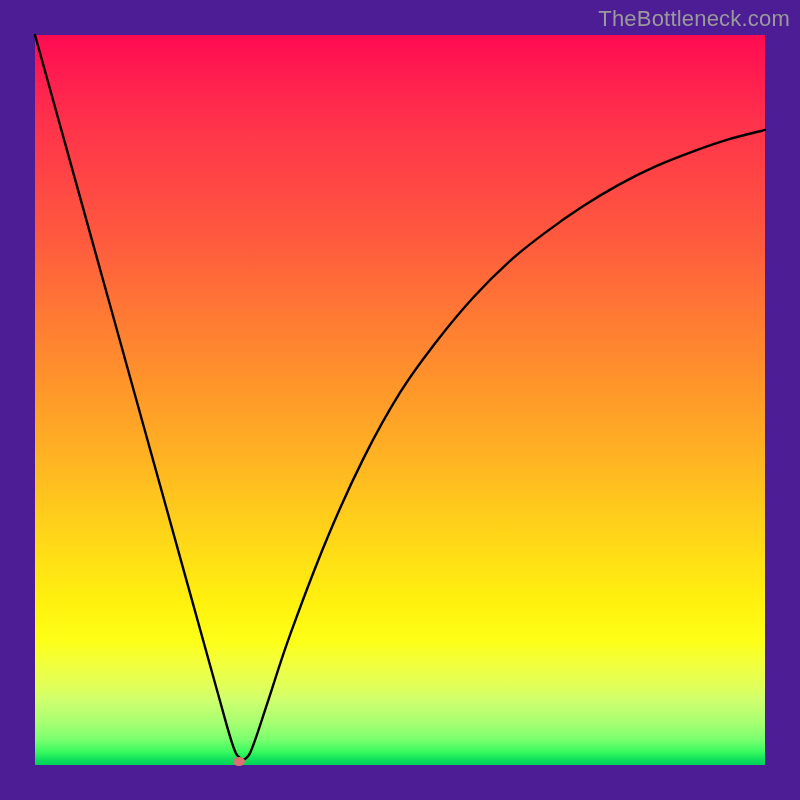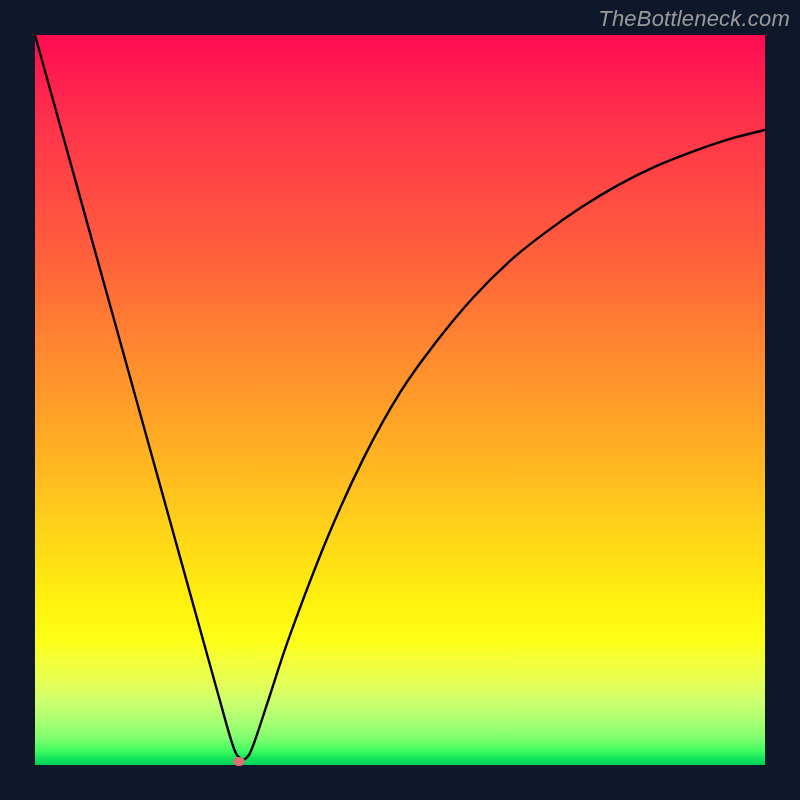--- a/index.html
+++ b/index.html
@@ -7,22 +7,21 @@
     padding: 0;
     width: 800px;
     height: 800px;
     background: #000;
     overflow: hidden;
   }
   .frame {
     position: relative;
     width: 800px;
     height: 800px;
-    background: #0f172a;
-    font-style: italic;
+    background: #4c1d95;
   }
   .plot-area {
     position: absolute;
     left: 35px;
     top: 35px;
     width: 730px;
     height: 730px;
     
     background: linear-gradient(
       to bottom,

